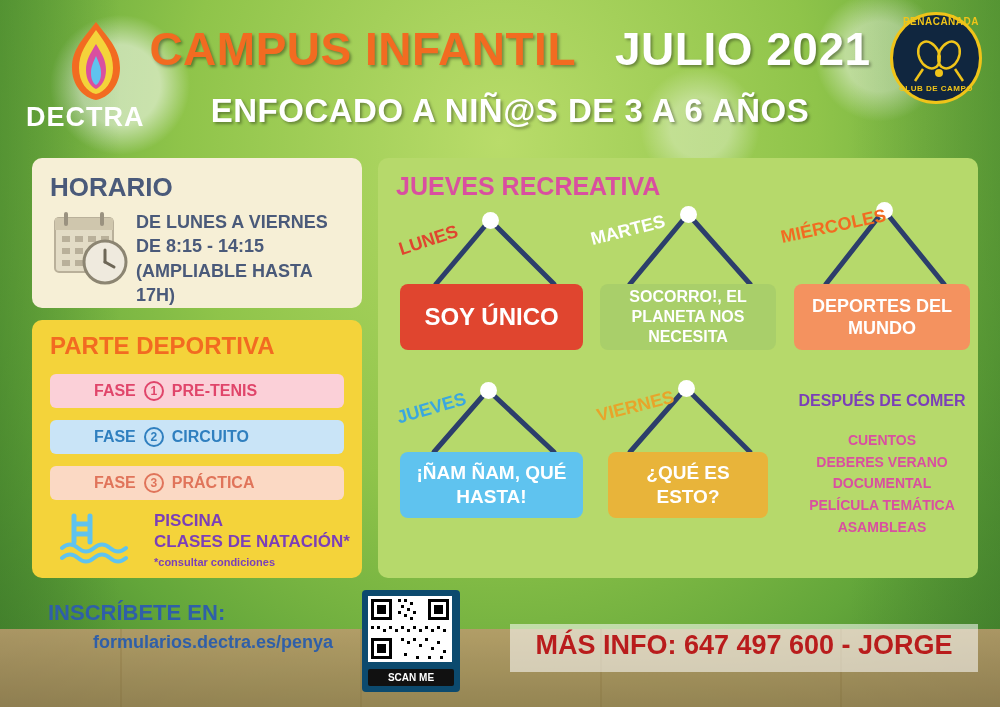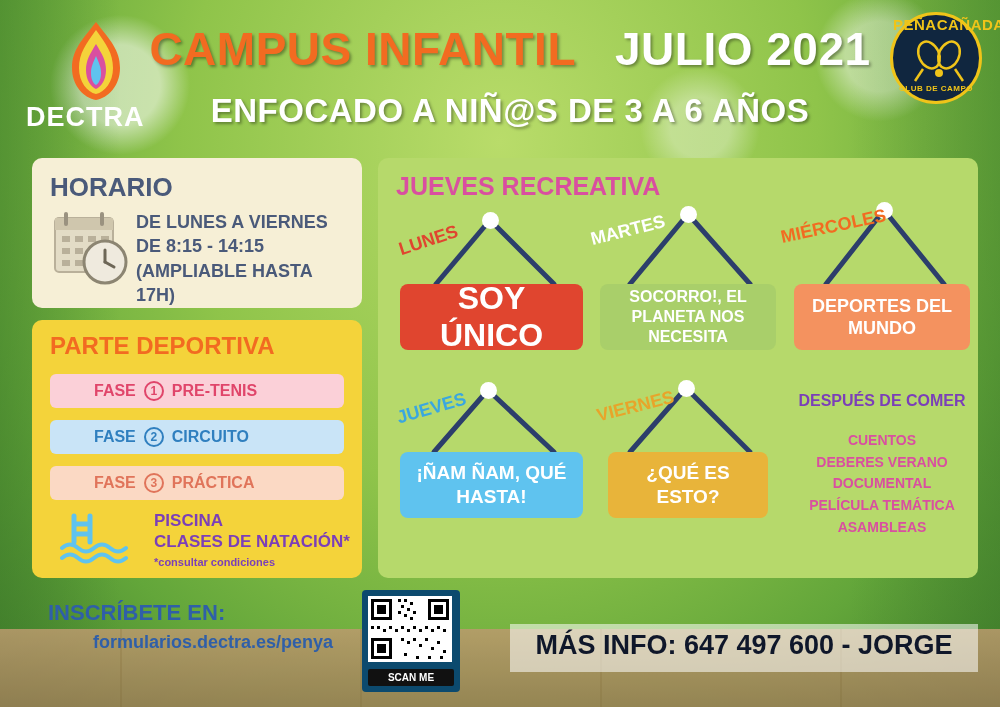--- a/index.html
+++ b/index.html
@@ -57,21 +57,21 @@
     text-align:center; color:#ffffff; font-size:33px; font-weight:bold;
     letter-spacing:.5px; text-shadow: 2px 2px 3px rgba(0,0,0,.35);
     white-space: nowrap;
   }
 
   #club-badge {
     position:absolute; right:18px; top:12px; width:92px; height:92px;
     border-radius:50%; background:#10263f; border:3px solid #f0c419;
     color:#f0c419; font-size:8px; font-weight:bold; text-align:center;
   }
-  #club-badge .top { position:absolute; top:1px; left:0; right:0; font-size:15px; letter-spacing:.5px;}
+  #club-badge .top { position:absolute; top:1px; left:0; right:0; font-size:10px; letter-spacing:.5px;text-align:right;}
   #club-badge .bot { position:absolute; bottom:8px; left:0; right:0; font-size:8px; letter-spacing:.5px;}
 
   
   #card-horario {
     position:absolute; left:32px; top:158px; width:330px; height:150px;
     background:#f6efd6; border-radius:10px;
   }
   #horario-title { position:absolute; left:18px; top:14px; color:#4a5a7a; font-size:26px; font-weight:bold; }
   #clock-icon { position:absolute; left:20px; top:52px; width:78px; height:78px; }
   #horario-text {
@@ -104,21 +104,21 @@
   
   #inscribete { position:absolute; left:48px; top:600px; width:330px; color:#2f5fa8; }
   #inscribete .l1 { font-size:22px; font-weight:bold; }
   #inscribete .l2 { font-size:18px; font-weight:bold; margin-top:6px;text-align:center; }
 
   #qr-card { position:absolute; left:362px; top:590px; width:98px; height:102px; background:#0c4a6e; border-radius:4px; padding:6px; }
   #qr-img { width:84px; height:66px; }
   #qr-label { margin-top:3px; background:#111; color:#fff; font-size:10px; font-weight:bold; text-align:center; border-radius:2px; padding:3px 0; }
 
   #masinfo-bar { position:absolute; left:510px; top:624px; width:468px; height:48px; background:rgba(255,255,255,.55); }
-  #masinfo-text { position:absolute; left:510px; top:630px; width:468px; text-align:center; color:#0f172a; font-size:27px; font-weight:bold; }
+  #masinfo-text { position:absolute; left:510px; top:630px; width:468px; text-align:center; color:#b91c1c; font-size:27px; font-weight:bold; }
 
   
   #panel-rec {
     position:absolute; left:378px; top:158px; width:600px; height:420px;
     background:#b6d96b; border-radius:10px;
   }
   #rec-title { position:absolute; left:18px; top:14px; font-size:25px; font-weight:bold; color:#d94fa0; }
 
   .day-label { position:absolute; font-size:18px; font-weight:bold; white-space:nowrap; }
   #lbl-lunes     { left:20px;  top:72px;  color:#e0452f; transform:rotate(-18deg); }
@@ -128,21 +128,21 @@
   #lbl-viernes   { left:218px; top:238px; color:#e8a42a; transform:rotate(-14deg); }
 
   .dot { position:absolute; width:17px; height:17px; border-radius:50%; background:#fff; }
   #dot1 { left:104px; top:54px; }
   #dot2 { left:302px; top:48px; }
   #dot3 { left:498px; top:44px; }
   #dot4 { left:102px; top:224px; }
   #dot5 { left:300px; top:222px; }
 
   .card-day { position:absolute; border-radius:8px; display:flex; align-items:center; justify-content:center; text-align:center; color:#fff; font-weight:bold; padding:6px 8px; }
-  #d-lunes     { left:22px;  top:126px; width:183px; height:66px; background:#e0452f; font-size:32px; }
+  #d-lunes     { left:22px;  top:126px; width:183px; height:66px; background:#e0452f; font-size:24px; }
   #d-martes    { left:222px; top:126px; width:176px; height:66px; background:#a9cf6a; font-size:16px; line-height:1.25; }
   #d-miercoles { left:416px; top:126px; width:176px; height:66px; background:#f4925f; font-size:18px; line-height:1.25; }
   #d-jueves    { left:22px;  top:294px; width:183px; height:66px; background:#5fc3ef; font-size:19px; line-height:1.25; }
   #d-viernes   { left:230px; top:294px; width:160px; height:66px; background:#e8b43a; font-size:19px; line-height:1.25; }
 
   #despues-title { position:absolute; left:414px; top:234px; width:180px; text-align:center; color:#7b3fb8; font-size:16px; font-weight:bold; }
   #despues-list  { position:absolute; left:414px; top:272px; width:180px; text-align:center; color:#d94fa0; font-size:14px; font-weight:bold; line-height:1.55; }
 </style>
 </head>
 <body>

